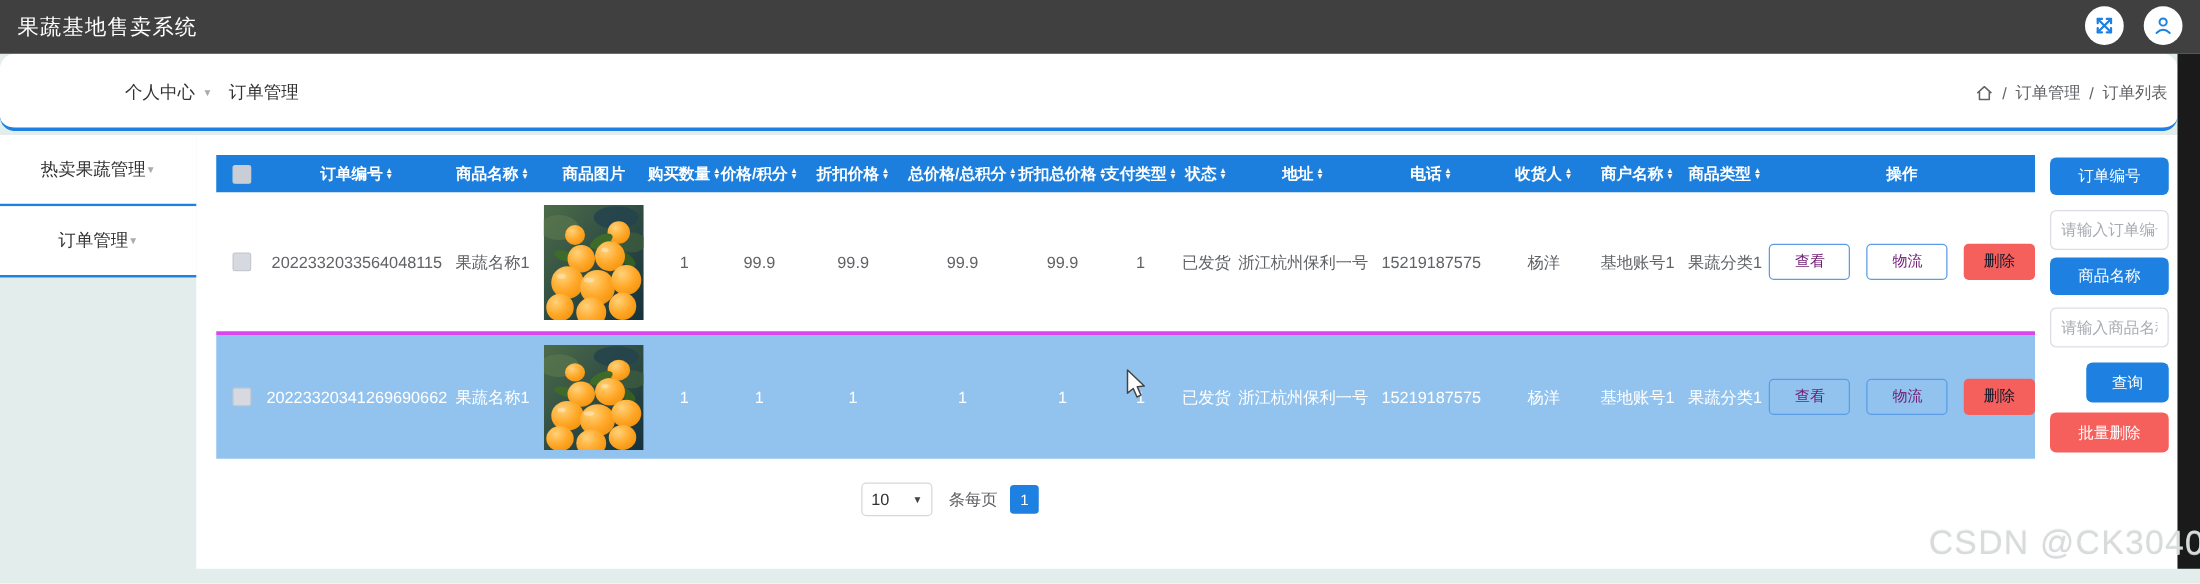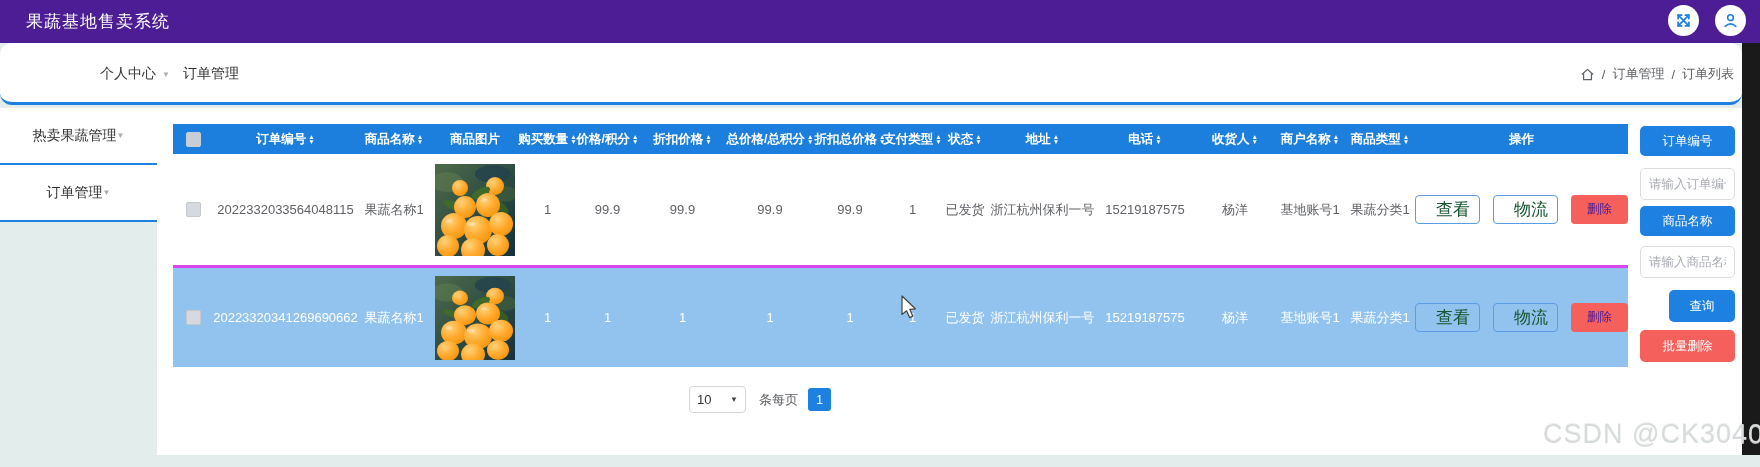--- a/index.html
+++ b/index.html
@@ -1,21 +1,21 @@
 <!DOCTYPE html>
 <html><head>
 <meta charset="utf-8">
 <style>
   * { margin:0; padding:0; box-sizing:border-box; }
   html,body { background:#fff; }
   body { font-family:"Liberation Sans","DejaVu Sans",sans-serif; }
   .page { position:relative; width:1760px; height:467px; background:#e3edec; overflow:hidden; }
 
   
-  .topbar { position:absolute; top:0; left:0; width:1760px; height:43px; background:#4c1d95; display:flex; align-items:center; padding:0 26px; z-index:5; }
+  .topbar { position:absolute; top:0; left:0; width:1760px; height:43px; background:#404040; display:flex; align-items:center; padding:0 14px; z-index:5; }
   .app-title { color:#fff; font-size:17px; letter-spacing:1px; }
   .topbar-actions { position:absolute; right:14px; top:5px; display:flex; gap:16px; }
   .circle-btn { width:31px; height:31px; border-radius:50%; background:#fff; display:flex; align-items:center; justify-content:center; cursor:pointer; }
 
   
   .navbar { position:absolute; top:43px; left:0; width:1742px; height:62px; background:#fff; border-bottom:3px solid #1e80e0; z-index:4;border-radius:12px; }
   .nav-menu { position:absolute; left:100px; top:0; height:62px; display:flex; align-items:center; gap:6px; font-size:14px; color:#333; cursor:pointer; }
   .nav-tab { position:absolute; left:183px; top:0; height:62px; display:flex; align-items:center; font-size:14px; color:#303133; cursor:pointer; }
   .caret { font-size:8px; color:#a9adb3; }
   .breadcrumb { position:absolute; right:8px; top:0; height:62px; display:flex; align-items:center; gap:7px; font-size:13px; color:#606266; }
@@ -38,22 +38,22 @@
   .c0{width:40px} .c1{width:145px} .c2{width:72px} .c3{width:90px} .c4{width:55px}
   .c5{width:65px} .c6{width:85px} .c7{width:90px} .c8{width:70px} .c9{width:55px}
   .c10{width:50px} .c11{width:105px} .c12{width:100px} .c13{width:80px} .c14{width:70px}
   .c15{width:70px} .c16{width:213px; gap:13px}
   .sort { display:inline-flex; flex-direction:column; margin-left:2px; }
   .sort i { font-style:normal; font-size:6.5px; line-height:5.5px; color:#fff; }
   .cb { width:15px; height:15px; border-radius:2px; background:#d6dae0; border:1px solid #c4c9d0; cursor:pointer; }
   .thead .cb { background:#c9ced6; border-color:#c9ced6; }
   .pimg { width:80px; display:block; }
   .r0 .pimg { height:92px; } .r1 .pimg { height:84px; }
-  .btn-outline { min-width:52px; height:29px; border:1px solid #5b9ce5; background:transparent; color:#14532d; border-radius:4px; font-size:17px; padding:0 20px; cursor:pointer; font-family:inherit; }
-  .btn-danger-sm { min-width:57px; height:29px; border:none; background:#f5605c; color:#4c1d95; border-radius:4px; font-size:12.5px; padding:0 10px; cursor:pointer; font-family:inherit; }
+  .btn-outline { min-width:52px; height:29px; border:1px solid #5b9ce5; background:transparent; color:#701a75; border-radius:4px; font-size:12px; padding:0 20px; cursor:pointer; font-family:inherit; }
+  .btn-danger-sm { min-width:57px; height:29px; border:none; background:#f5605c; color:#0f172a; border-radius:4px; font-size:12.5px; padding:0 10px; cursor:pointer; font-family:inherit; }
 
   
   .pagination { position:absolute; left:689px; top:386px; display:flex; align-items:center; font-size:13px; color:#606266; z-index:6; }
   .psel { width:57px; height:27px; background:#fff; border:1px solid #d4d8dd; border-radius:4px; display:flex; align-items:center; justify-content:space-between; padding:0 7px; color:#303133; cursor:pointer; }
   .psel .caret { color:#444; }
   .plabel { margin:0 10px 0 13px; }
   .pbtn { width:23px; height:23px; background:#1e80e0; color:#fff; border-radius:3px; display:flex; align-items:center; justify-content:center; font-size:12px; cursor:pointer; }
 
   
   .panel { position:absolute; left:1640px; top:126px; width:95px; display:flex; flex-direction:column; z-index:6; }

